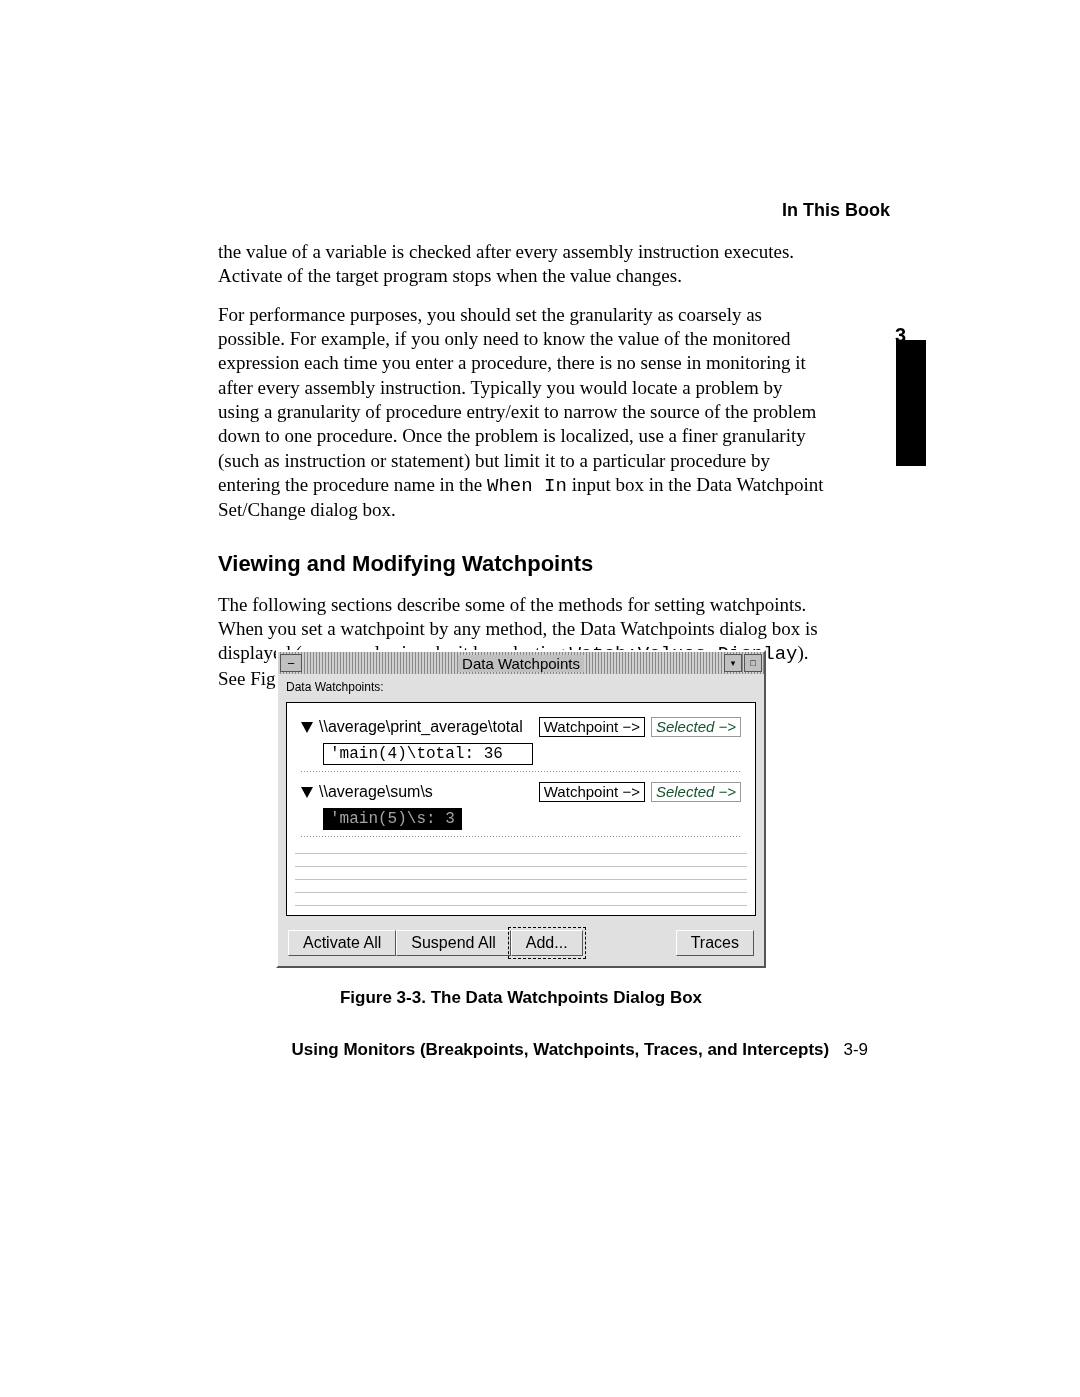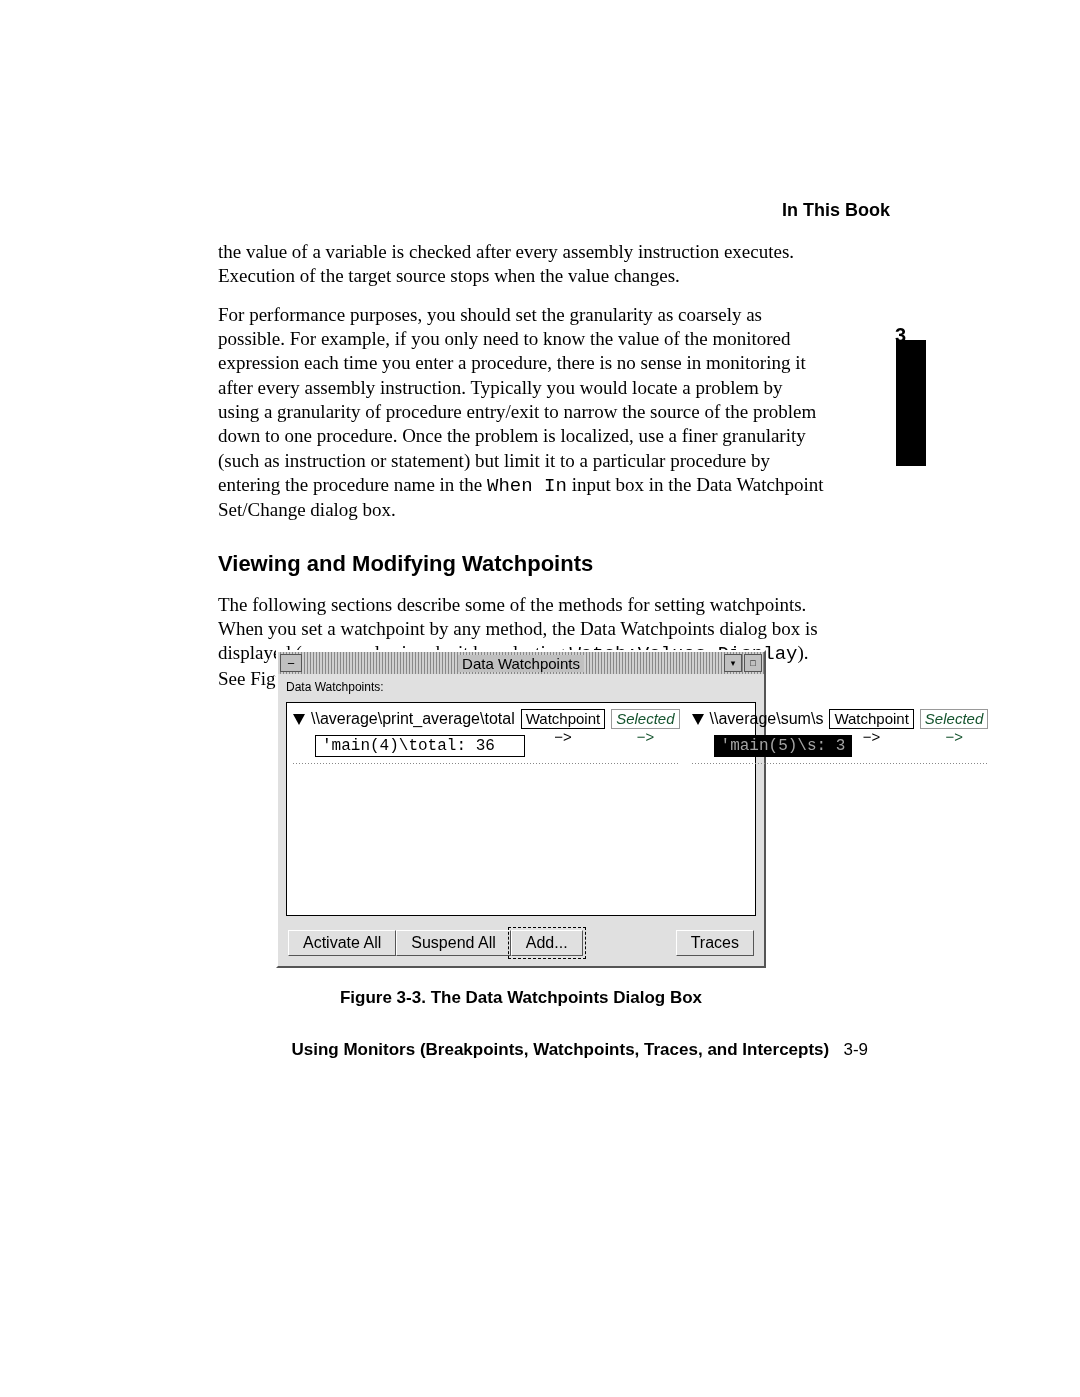--- a/index.html
+++ b/index.html
@@ -15,21 +15,21 @@
   .figure-wrap { position: absolute; top: 650px; left: 276px; width: 490px; }
   .dialog { width: 490px; background: #e0e0e0; border-top: 2px solid #fff; border-left: 2px solid #fff; border-right: 2px solid #555; border-bottom: 2px solid #555; font-family: Arial, Helvetica, sans-serif; }
   .titlebar { height: 22px; display: flex; align-items: center; position: relative; background-image: linear-gradient(90deg,#d0d0d0 0,#d0d0d0 2px,#888 2px,#888 3px); background-size: 3px 3px; }
   .titlebar-menu { width: 22px; height: 18px; margin: 2px; background: #c0c0c0; border: 1px solid #555; display: flex; align-items: center; justify-content: center; font-size: 13px; line-height: 1; }
   .titlebar-title { position: absolute; left: 0; right: 0; text-align: center; font-size: 15px; pointer-events: none; }
   .titlebar-title span { background: #c0c0c0; padding: 0 4px; }
   .titlebar-buttons { margin-left: auto; display: flex; gap: 2px; margin-right: 2px; }
   .titlebar-btn { width: 18px; height: 18px; background: #c0c0c0; border: 1px solid #555; font-size: 9px; display: flex; align-items: center; justify-content: center; }
   .dialog-body { padding: 6px 8px 10px 8px; }
   .dialog-label { font-size: 12px; margin-bottom: 8px; }
-  .list-area { border: 1px solid #000; background: #fff; padding: 0; height: 214px; display: flex; flex-direction: row; }
+  .list-area { border: 1px solid #000; background: #fff; padding: 8px; height: 214px; display: flex; flex-direction: column; }
   .wp-item { padding: 6px 6px 4px 6px; }
   .wp-header { display: flex; align-items: center; gap: 6px; }
   .tri-down { width: 0; height: 0; border-left: 6px solid transparent; border-right: 6px solid transparent; border-top: 11px solid #000; flex: 0 0 auto; }
   .wp-name { font-size: 16px; flex: 1; }
   .wp-btn { font-size: 15px; padding: 0 4px; height: 20px; line-height: 18px; border: 1px solid #000; background: #fff; font-family: Arial, Helvetica, sans-serif; font-weight: normal; }
   .wp-btn.ghost { color: #14532d; border-color: #999; font-style: italic; }
   .wp-value { font-family: 'Courier New', monospace; font-size: 16px; margin-top: 6px; margin-left: 22px; border: 1px solid #000; padding: 1px 6px; display: inline-block; min-width: 210px; background: #fff; }
   .wp-value.inverse { background: #000; color: #a3a3a3; border-color: #000; min-width: 130px; }
   .wp-divider { height: 1px; background-image: linear-gradient(90deg,#888 50%, transparent 50%); background-size: 3px 1px; margin-top: 6px; }
   .list-filler { flex: 1; background-image: linear-gradient(#fff 12px, rgba(136,136,136,0.5) 12px, rgba(136,136,136,0.5) 13px); background-size: 100% 13px; }
@@ -44,21 +44,21 @@
 </head>
 <body>
 
 <div class="page">
 
   <div class="header-right">In This Book</div>
   <div class="tab-number">3</div>
   <div class="tab-block"></div>
 
   <div class="content">
-    <p>the value of a variable is checked after every assembly instruction executes. Execution of the target source stops when the value changes.</p>
+    <p>the value of a variable is checked after every assembly instruction executes. Activate of the target program stops when the value changes.</p>
     <p>
       <span>For performance purposes, you should set the granularity as coarsely as possible. For example, if you only need to know the value of the monitored expression each time you enter a procedure, there is no sense in monitoring it after every assembly instruction. Typically you would locate a problem by using a granularity of procedure entry/exit to narrow the source of the problem down to one procedure. Once the problem is localized, use a finer granularity (such as instruction or statement) but limit it to a particular procedure by entering the procedure name in the </span><span class="mono">When In</span><span> input box in the Data Watchpoint Set/Change dialog box.</span>
     </p>
     <div class="section-heading">Viewing and Modifying Watchpoints</div>
     <p>
       <span>The following sections describe some of the methods for setting watchpoints. When you set a watchpoint by any method, the Data Watchpoints dialog box is displayed (you can also invoke it by selecting </span><span class="mono">Watch:Values Display</span><span>). See Figure 3-3.</span>
     </p>
   </div>
 
   <div class="figure-wrap">

